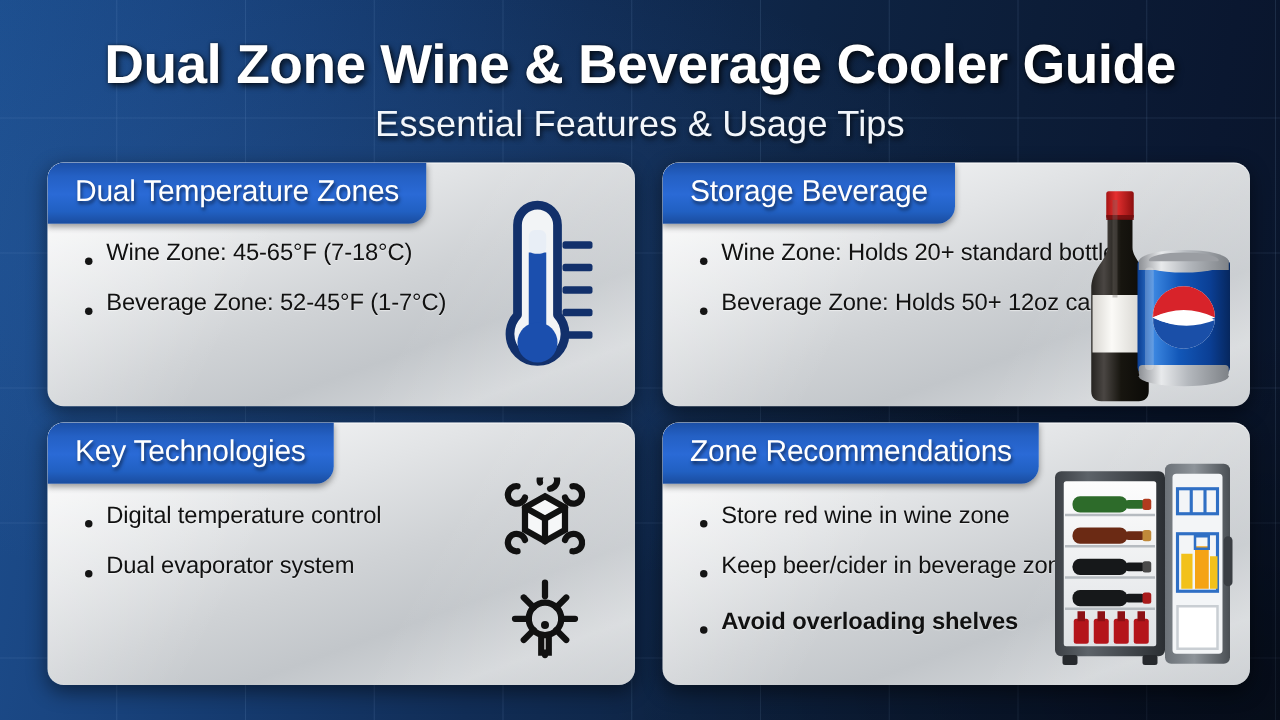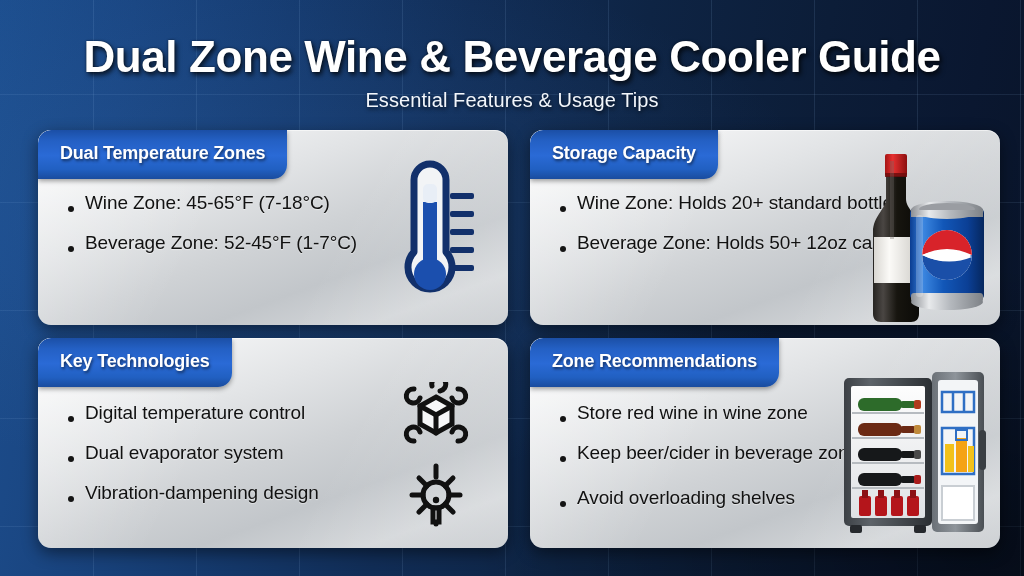--- a/index.html
+++ b/index.html
@@ -42,21 +42,21 @@
   #header { position:absolute; top:0; left:0; width:1024px; height:122px; z-index:5;
             display:flex; flex-direction:column; align-items:center; justify-content:center; }
   #page-title {
     margin-top:22px;
     font-size:44px; font-weight:bold; color:#ffffff; letter-spacing:-.4px;
     text-shadow:2px 3px 5px rgba(0,0,0,.75), 0 0 2px rgba(0,0,0,.6);
     white-space:nowrap;
   }
   #page-subtitle {
     margin-top:7px;
-    font-size:20px; font-weight:normal; color:#f2f6fb; letter-spacing:.1px;
+    font-size:29px; font-weight:normal; color:#f2f6fb; letter-spacing:.1px;
     text-shadow:1px 2px 4px rgba(0,0,0,.7);
     white-space:nowrap;
   }
 
   
   #cards { position:absolute; top:130px; left:38px; width:962px; height:420px;
            display:grid; grid-template-columns:470px 470px; grid-template-rows:195px 210px;
            column-gap:22px; row-gap:13px; z-index:4; }
 
   .card {
@@ -75,35 +75,35 @@
   .card-header {
     position:absolute; top:0; left:0; height:49px;
     display:flex; align-items:center;
     padding:0 22px 2px 22px;
     border-radius:13px 0 14px 0;
     background:linear-gradient(180deg,#1b4fa6 0%,#2460c4 22%,#2a6ad6 52%,#2160c2 80%,#1a4c9e 100%);
     box-shadow:0 2px 5px rgba(0,0,0,.38);
     z-index:3;
   }
   .card-header-title {
-    font-size:18px; font-weight:bold; color:#ffffff; letter-spacing:-.2px;
+    font-size:24px; font-weight:normal; color:#ffffff; letter-spacing:-.2px;
     white-space:nowrap; text-shadow:1px 2px 3px rgba(0,0,0,.55);
   }
 
   .bullets { position:absolute; left:26px; top:60px; right:120px; z-index:2; }
   .bullet { display:flex; align-items:center; margin-bottom:13px; }
   .bullet-dot {
     width:6px; height:6px; border-radius:50%; background:#141414;
     margin:11px 11px 0 4px; flex:0 0 auto;
   }
   .bullet-text {
     font-size:19px; color:#111111; line-height:1.42; letter-spacing:-.1px;
     white-space:nowrap; text-shadow:0 1px 1px rgba(255,255,255,.55);
   }
-  .bullet.spaced { margin-top:18px; }
+  .bullet.spaced { margin-top:18px;font-weight:bold; }
 
   .art { position:absolute; z-index:2; }
 
   
   #thermometer-art { right:30px; top:28px; }
 
   
   #bottle-can-art { right:4px; bottom:-4px; }
 
   
@@ -156,21 +156,21 @@
         <rect x="58" y="53" width="24" height="6" rx="2" fill="#12306b"></rect>
         <rect x="58" y="71" width="24" height="6" rx="2" fill="#12306b"></rect>
         <rect x="58" y="89" width="24" height="6" rx="2" fill="#12306b"></rect>
         <rect x="58" y="107" width="24" height="6" rx="2" fill="#12306b"></rect>
       </svg>
     </div>
   </div>
 
   <div class="card">
     <div class="card-header">
-      <span class="card-header-title">Storage Capacity</span>
+      <span class="card-header-title">Storage Beverage</span>
     </div>
     <div class="bullets" style="right:60px;">
       <div class="bullet">
         <span class="bullet-dot"></span>
         <span class="bullet-text">Wine Zone: Holds 20+ standard bottles</span>
       </div>
       <div class="bullet">
         <span class="bullet-dot"></span>
         <span class="bullet-text">Beverage Zone: Holds 50+ 12oz cans</span>
       </div>
@@ -244,24 +244,20 @@
       <span class="card-header-title">Key Technologies</span>
     </div>
     <div class="bullets" style="top:62px;">
       <div class="bullet">
         <span class="bullet-dot"></span>
         <span class="bullet-text">Digital temperature control</span>
       </div>
       <div class="bullet">
         <span class="bullet-dot"></span>
         <span class="bullet-text">Dual evaporator system</span>
-      </div>
-      <div class="bullet">
-        <span class="bullet-dot"></span>
-        <span class="bullet-text">Vibration-dampening design</span>
       </div>
     </div>
 
     <div class="art" id="tech-icons-art">
 
       <svg width="72" height="66" viewBox="0 0 72 66">
         <g fill="none" stroke="#111111" stroke-width="5" stroke-linecap="round">
           <path d="M36 15 l16 9 v18 l-16 9 l-16 -9 v-18 z" fill="#f6f7f8"></path>
           <path d="M20 24 l16 9 l16 -9"></path>
           <path d="M36 33 v18"></path>

